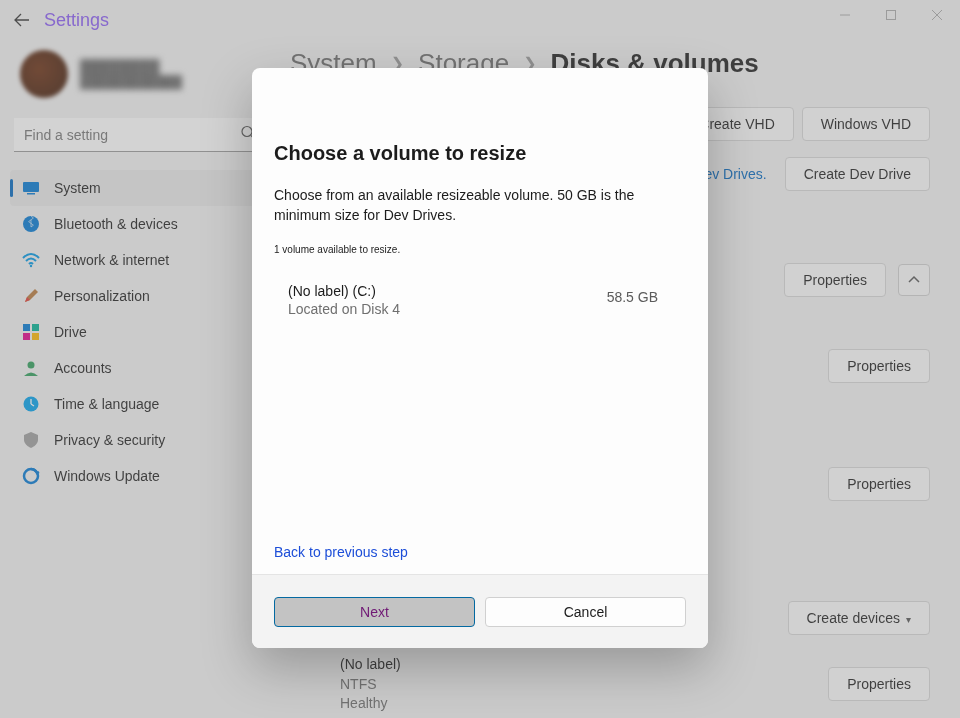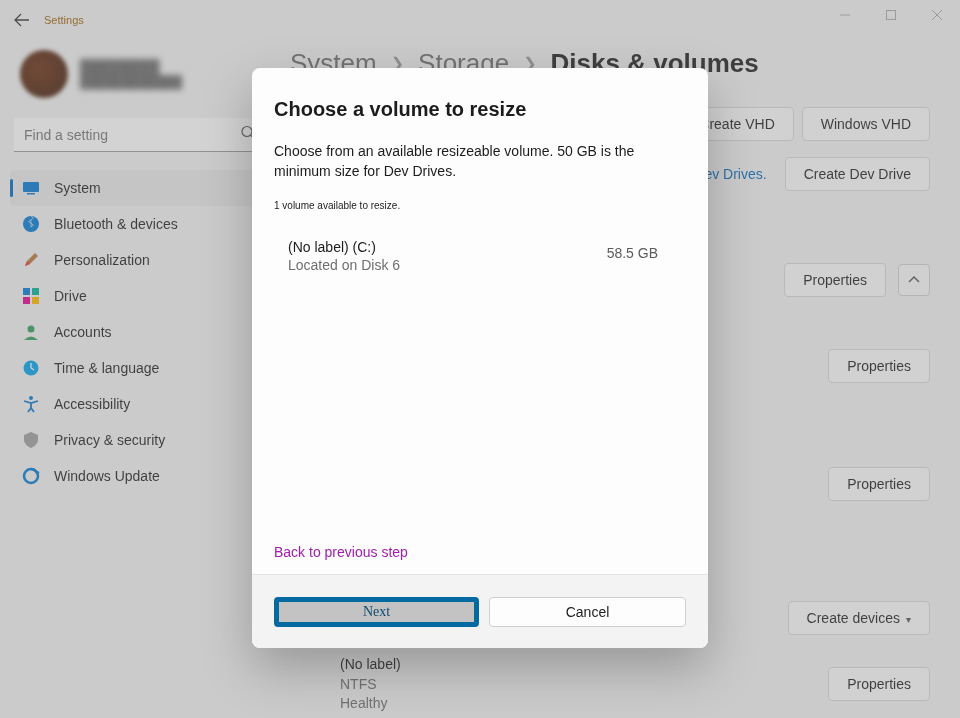--- a/index.html
+++ b/index.html
@@ -6,21 +6,21 @@
   html, body { width: 960px; height: 718px; overflow: hidden; font-family: "Segoe UI", -apple-system, sans-serif; }
   body { background: #f3f3f3; position: relative; }
 
   
   .window-controls { position: absolute; top: 0; right: 0; display: flex; }
   .window-ctrl { width: 46px; height: 30px; display: flex; align-items: center; justify-content: center; color: #888; }
 
   
   .titlebar { height: 40px; display: flex; align-items: center; padding-left: 10px; }
   .back-btn { width: 24px; height: 24px; display: flex; align-items: center; justify-content: center; cursor: pointer; margin-right: 10px; color: #333; }
-  .app-title { font-size: 11px; color: #a16207; }
+  .app-title { font-size: 18px; color: #8b5cf6; }
 
   
   .main { display: flex; height: calc(100% - 40px); }
   .sidebar { width: 280px; padding: 0 10px; }
   .content { flex: 1; padding: 0 30px 0 10px; overflow: hidden; }
 
   
   .profile { display: flex; align-items: center; padding: 10px 10px 20px 10px; }
   .avatar { width: 48px; height: 48px; border-radius: 50%; background: radial-gradient(circle at 40% 40%, #6a2d10, #3a1806); filter: blur(2px); margin-right: 12px; }
   .profile-text { filter: blur(3px); color: #666; }
@@ -57,33 +57,33 @@
   .vol-sub { color: #6b6b6b; }
   .vol-row { display:flex; align-items:center; justify-content:space-between; margin-top:4px;}
   .vol-action { display:flex; gap:8px; align-items:center; }
   .dropdown-caret { font-size:10px; color:#555; margin-left:6px;}
 
   
   .dim { position: absolute; inset: 0; background: rgba(130,130,130,0.35); }
 
   
   .dialog { position: absolute; left: 252px; top: 68px; width: 456px; height: 580px; background: #fdfdfd; border-radius: 8px; box-shadow: 0 20px 50px rgba(0,0,0,0.25); display: flex; flex-direction: column; }
-  .dialog-body { flex: 1; padding: 30px 22px 10px 22px; overflow:hidden;}
+  .dialog-body { flex: 1; padding: 30px 22px 10px 22px; overflow:hidden;margin-top:44px;}
   .dialog-title { font-size: 20px; font-weight: 600; color: #1c1c1c; margin-bottom: 20px; }
   .dialog-desc { font-size: 14px; color: #1c1c1c; line-height: 1.45; margin-bottom: 18px; max-width: 400px;}
   .dialog-info { font-size: 10px; color: #1c1c1c; margin-bottom: 28px; }
   .vol-item { display: flex; justify-content: space-between; align-items: flex-start; padding: 0 8px 0 14px; cursor: pointer; }
   .vol-item-left { font-size: 14px; }
   .vol-item-name { color: #1c1c1c; }
   .vol-item-loc { color: #6f6f6f; margin-top: 2px; }
   .vol-item-size { color: #5b5b5b; font-size: 14px; padding-top:6px; padding-right:20px;}
-  .dialog-back { position: absolute; left: 22px; bottom: 88px; color: #a21caf; font-size: 14px; cursor: pointer; }
+  .dialog-back { position: absolute; left: 22px; bottom: 88px; color: #1d4ed8; font-size: 14px; cursor: pointer; }
   .dialog-footer { height: 74px; background: #f3f3f3; border-top: 1px solid #e4e4e4; border-radius: 0 0 8px 8px; display: flex; align-items: center; justify-content: center; gap: 10px; padding: 0 22px; }
   .dlg-btn { flex: 1; height: 30px; border-radius: 4px; font-size: 14px; cursor: pointer; border: 1px solid #d0d0d0; }
-  .dlg-btn.primary { background: #c3c3c3; color: #0c4a6e; border: 5px solid #0369a1; font-family: Liberation Serif, serif; }
+  .dlg-btn.primary { background: #c3c3c3; color: #701a75; border: 1px solid #0369a1; }
   .dlg-btn.cancel { background: #fdfdfd; color: #1c1c1c; }
 </style>
 </head>
 <body>
 
 <div class="window-controls">
   <div class="window-ctrl">
       <svg width="10" height="10">
         <line x1="0" y1="5" x2="10" y2="5" stroke="#aaa" stroke-width="1"></line>
       </svg>
@@ -143,20 +143,29 @@
           <svg viewBox="0 0 18 18">
             <circle cx="9" cy="9" r="8" fill="#0078d4"></circle>
             <path d="M9 3v12l4-3-8-6 8-6-4-3" fill="none" stroke="#fff" stroke-width="1" transform="scale(0.6) translate(6,5)"></path>
           </svg>
         </span>
       <span>Bluetooth &amp; devices</span>
     </div>
     <div class="nav-item">
       <span class="nav-icon">
           <svg viewBox="0 0 18 18">
+            <path d="M1 7 Q9 -1 17 7 M4 10 Q9 5 14 10 M7 13 Q9 11 11 13" fill="none" stroke="#0099e5" stroke-width="2"></path>
+            <circle cx="9" cy="15" r="1.2" fill="#0099e5"></circle>
+          </svg>
+        </span>
+      <span>Network &amp; internet</span>
+    </div>
+    <div class="nav-item">
+      <span class="nav-icon">
+          <svg viewBox="0 0 18 18">
             <path d="M3 15l2-5 8-8 3 3-8 8z" fill="#b97a3c"></path>
             <path d="M3 15l2-5 3 3z" fill="#e53935"></path>
           </svg>
         </span>
       <span>Personalization</span>
     </div>
     <div class="nav-item">
       <span class="nav-icon">
           <svg viewBox="0 0 18 18">
             <rect x="1" y="1" width="7" height="7" fill="#0078d4"></rect>
@@ -177,29 +186,20 @@
       <span>Accounts</span>
     </div>
     <div class="nav-item">
       <span class="nav-icon">
           <svg viewBox="0 0 18 18">
             <circle cx="9" cy="9" r="7.5" fill="#00a2ed"></circle>
             <path d="M9 9V4M9 9l3 2" stroke="#fff" stroke-width="1.3" fill="none"></path>
           </svg>
         </span>
       <span>Time &amp; language</span>
-    </div>
-    <div class="nav-item">
-      <span class="nav-icon">
-          <svg viewBox="0 0 18 18">
-            <circle cx="9" cy="3" r="2" fill="#0078d4"></circle>
-            <path d="M2 6l7 2 7-2M9 8v5l-3 4M9 13l3 4" stroke="#0078d4" stroke-width="1.8" fill="none"></path>
-          </svg>
-        </span>
-      <span>Accessibility</span>
     </div>
     <div class="nav-item">
       <span class="nav-icon">
           <svg viewBox="0 0 18 18">
             <path d="M9 1l7 3v5c0 5-7 8-7 8s-7-3-7-8V4z" fill="#9e9e9e"></path>
           </svg>
         </span>
       <span>Privacy &amp; security</span>
     </div>
     <div class="nav-item">
@@ -276,21 +276,21 @@
 <div class="dim"></div>
 
 <div class="dialog">
   <div class="dialog-body">
     <div class="dialog-title">Choose a volume to resize</div>
     <div class="dialog-desc">Choose from an available resizeable volume. 50 GB is the minimum size for Dev Drives.</div>
     <div class="dialog-info">1 volume available to resize.</div>
     <div class="vol-item">
       <div class="vol-item-left">
         <div class="vol-item-name">(No label) (C:)</div>
-        <div class="vol-item-loc">Located on Disk 6</div>
+        <div class="vol-item-loc">Located on Disk 4</div>
       </div>
       <div class="vol-item-size">58.5 GB</div>
     </div>
   </div>
   <a class="dialog-back">Back to previous step</a>
   <div class="dialog-footer">
     <button class="dlg-btn primary">Next</button>
     <button class="dlg-btn cancel">Cancel</button>
   </div>
 </div>

